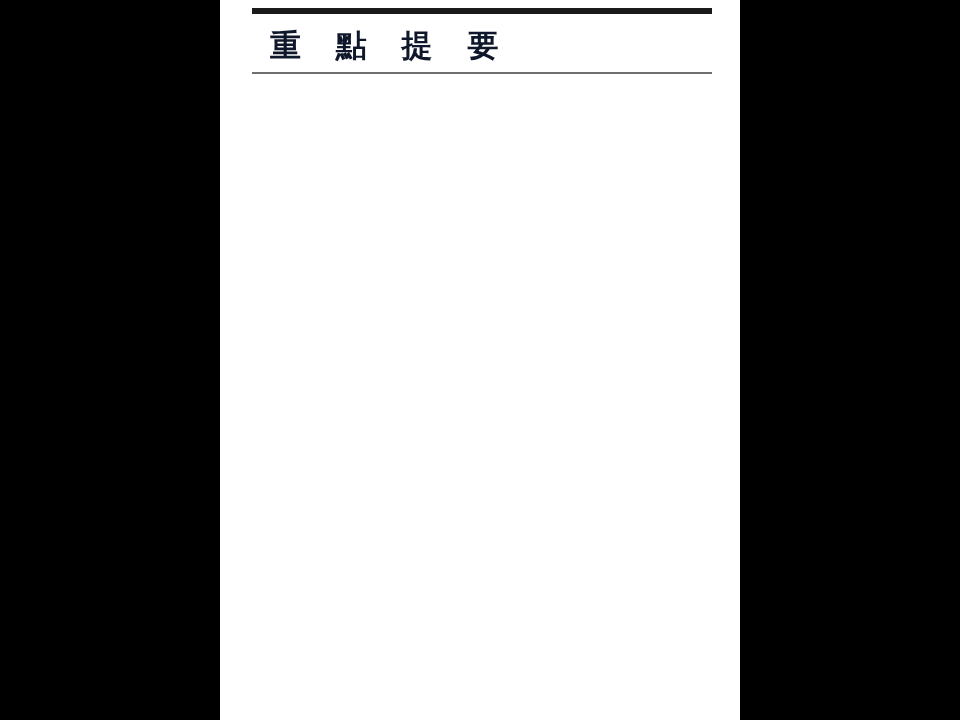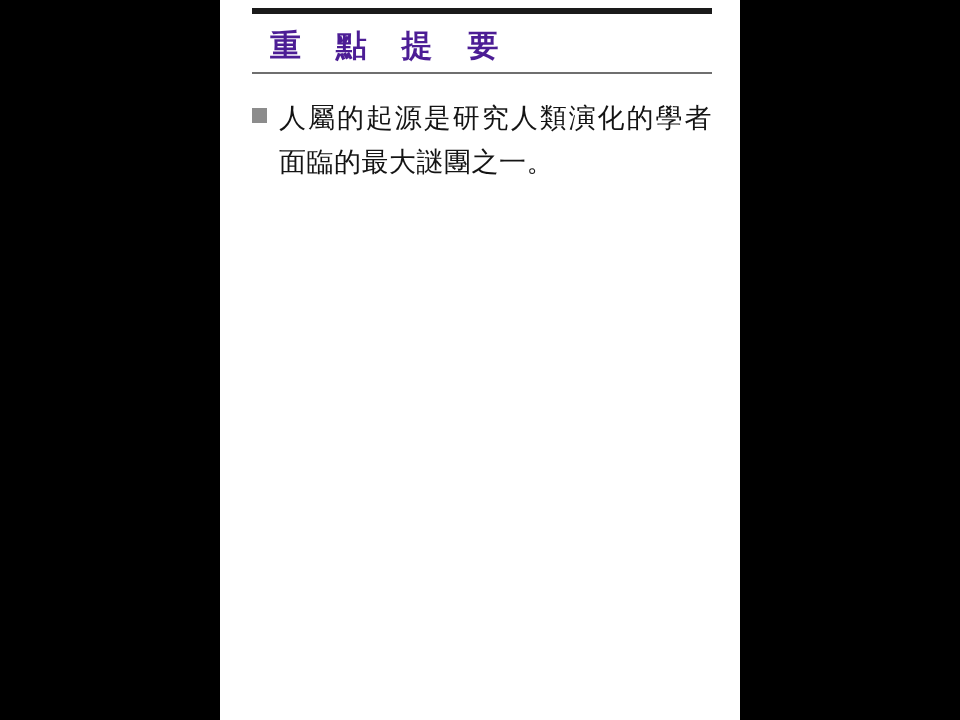--- a/index.html
+++ b/index.html
@@ -37,21 +37,21 @@
     margin-top: 8px;
     height: 6px;
     background: #1a1a1a;
     width: 460px;
   }
   .heading {
     font-family: "DejaVu Serif", "Liberation Serif", serif;
     font-weight: bold;
     font-size: 31px;
     letter-spacing: 12px;
-    color: #4c1d95;
+    color: #0f172a;
     padding: 14px 0 10px 18px;
     line-height: 1.1;
     white-space: nowrap;
   }
   .rule-bottom {
     height: 2px;
     background: #6f6f6f;
     width: 460px;
   }
   .bullets {
@@ -88,23 +88,19 @@
     <div class="content">
 
       <div class="rule-top"></div>
 
       <div class="heading">重 點 提 要</div>
 
       <div class="rule-bottom"></div>
 
       <div class="bullets">
 
-        <div class="bullet-item">
-          <span class="bullet-marker"></span>
-          <span class="bullet-text">人屬的起源是研究人類演化的學者面臨的最大謎團之一。</span>
-        </div>
 
 
 
       </div>
     </div>
   </div>
 </div>
 
 </body></html>

